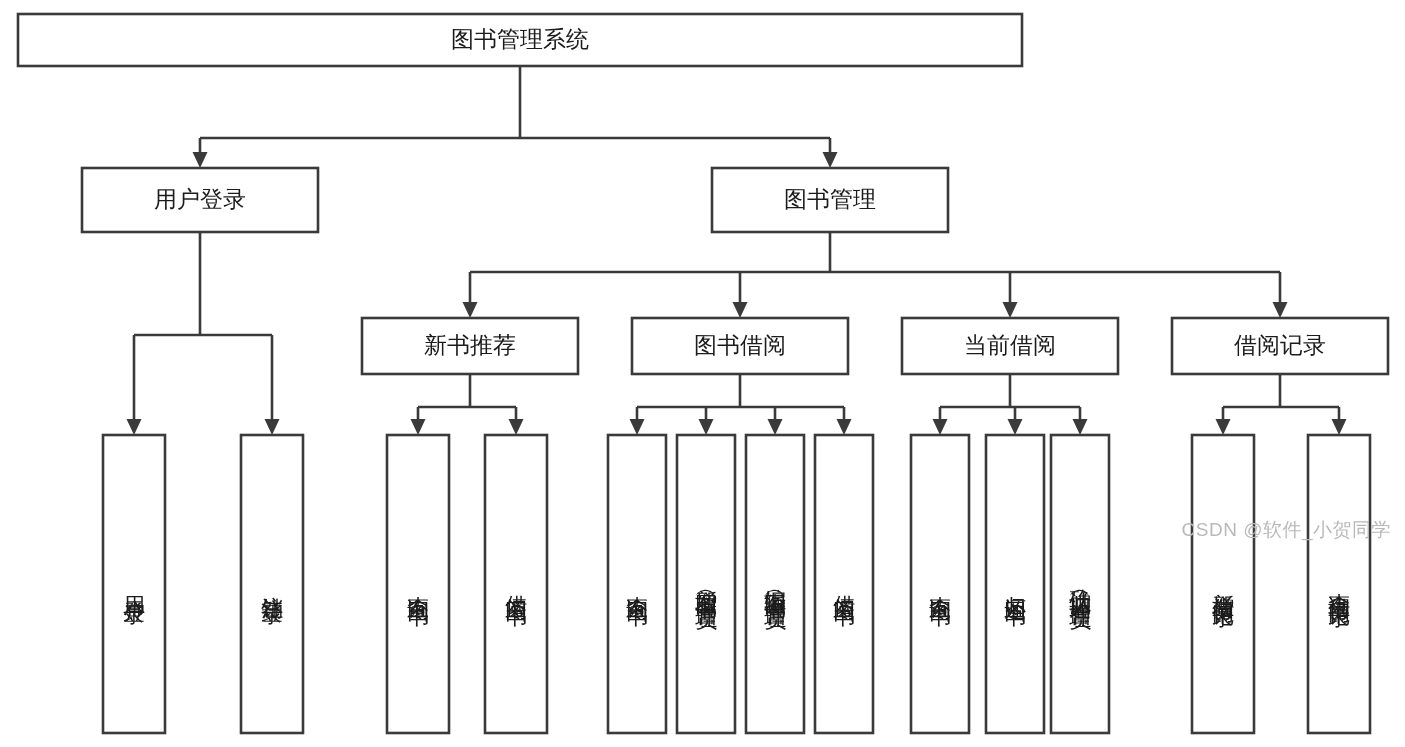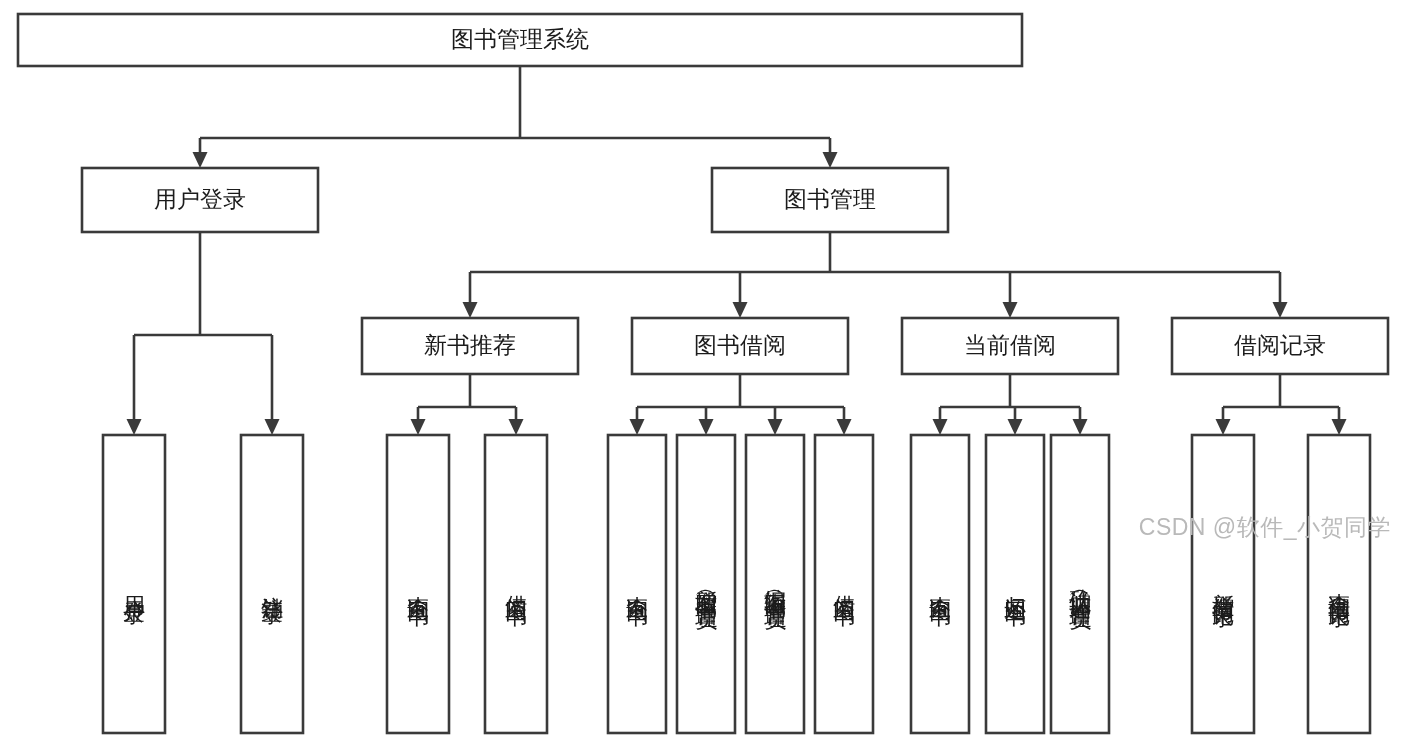--- a/index.html
+++ b/index.html
@@ -71,21 +71,21 @@
     letter-spacing: 3px;
     color: #1b1b1b;
     white-space: nowrap;
     text-align: center;
   }
   .watermark {
     position: absolute;
     right: 14px;
     bottom: 6px;
     font-family: "Liberation Sans", "DejaVu Sans", sans-serif;
-    font-size: 23px;
+    font-size: 19px;
     color: #b9b9b9;
     letter-spacing: 0.5px;
     user-select: none;
     white-space: nowrap;
   }
 </style>
 </head>
 <body>
 
 <div id="diagram-root">

